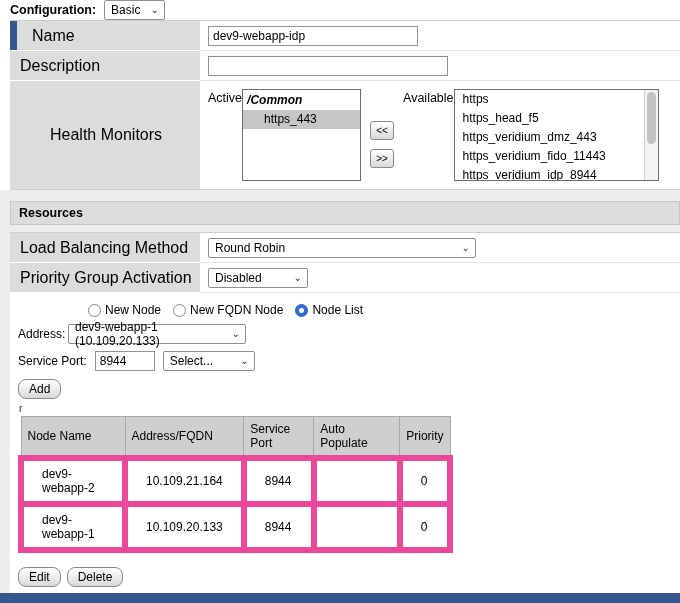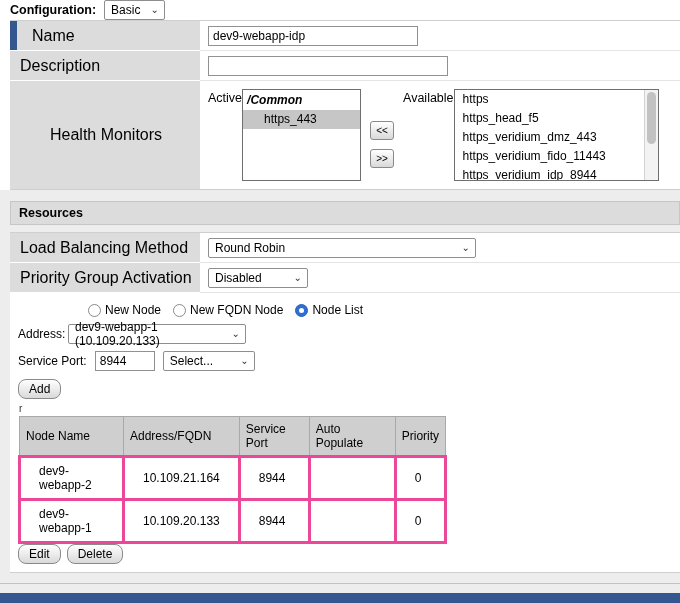--- a/index.html
+++ b/index.html
@@ -65,23 +65,23 @@
   .addr-label { width: 42px; }
   .addr-select { width: 178px; }
   .port-select { width: 92px; }
   .nm-add-row { margin-top: 8px; }
   .stray-caption { font-size: 10px; color: #333; margin: 5px 0 1px 1px; line-height: 10px; }
 
   .btn { background: linear-gradient(#ffffff, #d9d9d9); border: 1px solid #8a8a8a; border-radius: 8px; font-family: "Liberation Sans", sans-serif; font-size: 12px; padding: 2px 10px; color: #000; }
 
   .members-table { border-collapse: collapse; margin-top: 2px; }
   .members-table th { background: #cfcfcf; border: 1px solid #a9a9a9; font-weight: normal; font-size: 12px; text-align: left; padding: 5px 6px; }
-  .members-table td { background: #fff; border: 3px solid #ec4899; font-size: 12px; padding: 6px 18px; }
+  .members-table td { background: #fff; border: 6px solid #ec4899; font-size: 12px; padding: 6px 18px; }
   .col-node { width: 104px; } .col-addr { width: 94px; } .col-port { width: 70px; } .col-auto { width: 86px; } .col-prio { width: 46px; }
-  .nm-editdel-row { margin-top: 0; display: flex; gap: 6px; }
+  .nm-editdel-row { margin-top: 14px; display: flex; gap: 6px; }
 
   
   .footer { margin-top: 10px; border-top: 1px solid #c2c2c2; padding: 9px 0 0 12px; display: flex; gap: 9px; }
 
   .bottom-bar { position: absolute; left: 0; right: 0; bottom: 0; height: 10px; background: #33578e; }
 </style>
 </head>
 <body>
 
 <div class="page">

